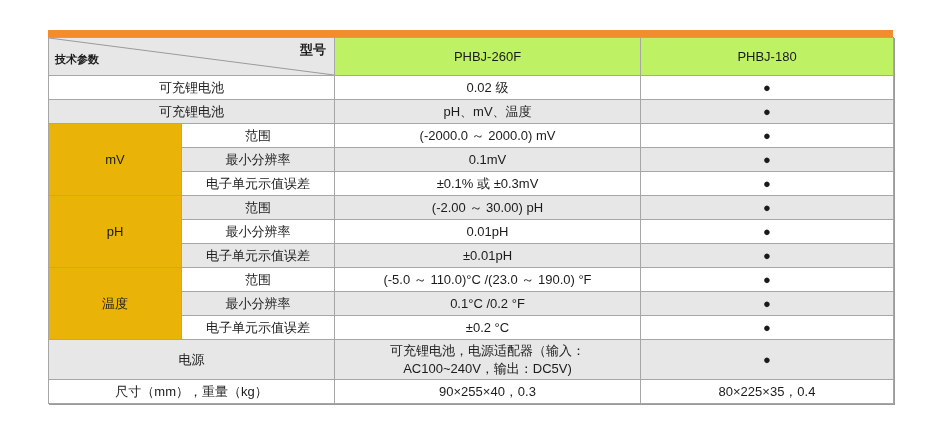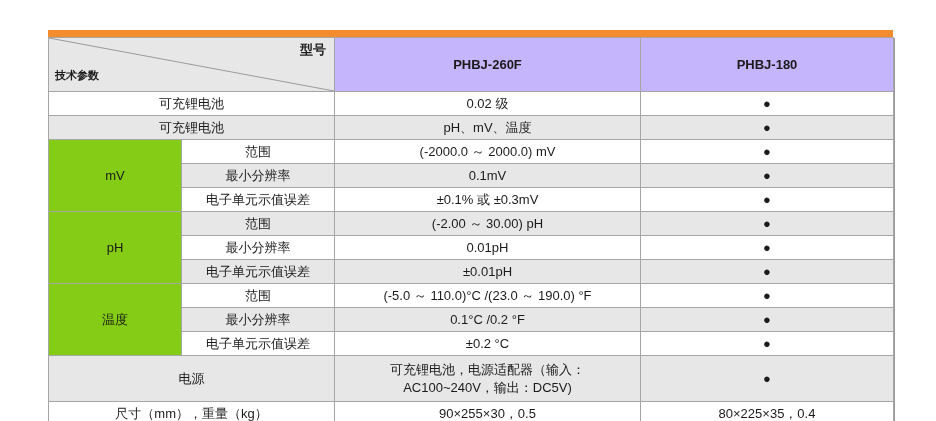--- a/index.html
+++ b/index.html
@@ -26,45 +26,45 @@
   table.spec td, table.spec th {
     border: 1px solid #a6a6a6;
     text-align: center;
     vertical-align: middle;
     font-size: 13px;
     padding: 1px 4px;
     line-height: 1.35;
   }
   table.spec { border: 1px solid #8c8c8c; }
 
-  tr.h-row  { height: 54px; }
+  tr.h-row  { height: 38px; }
   tr.d-row  { height: 24px; }
-  tr.p-row  { height: 46px; }
+  tr.p-row  { height: 40px; }
 
   .bg-gray  { background: #e7e7e7; }
   .bg-white { background: #ffffff; }
 
-  th.model-head { font-weight: bold; font-size: 13.5px; background: #c4b5fd; }
+  th.model-head { font-weight: normal; font-size: 13.5px; background: #bef264; }
 
   td.diag-cell {
     position: relative;
     background: #e7e7e7;
     padding: 0;
   }
   .diag-svg { position: absolute; inset: 0; width: 100%; height: 100%; }
   .diag-top-right {
     position: absolute; top: 3px; right: 8px;
     font-weight: bold; font-size: 13px;
   }
   .diag-bottom-left {
     position: absolute; bottom: 8px; left: 6px;
     font-weight: bold; font-size: 11px;
   }
 
-  td.group-cell { background: #84cc16; margin-top: 22px; }
+  td.group-cell { background: #eab308; margin-top: 22px; }
   .dot { font-size: 12px; letter-spacing: 0; }
   .two-line span { display: block; }
 </style>
 </head>
 <body>
 
 <div class="spec-wrap">
   <div class="accent-bar" style="background:#F38C2E;"></div>
 
   <table class="spec">
@@ -155,18 +155,18 @@
       <td colspan="2">电源</td>
       <td class="two-line">
         <span>可充锂电池，电源适配器（输入：</span>
         <span>AC100~240V，输出：DC5V)</span>
       </td>
       <td class="dot">●</td>
     </tr>
 
     <tr class="d-row bg-white">
       <td colspan="2">尺寸（mm），重量（kg）</td>
-      <td>90×255×30，0.5</td>
+      <td>90×255×40，0.3</td>
       <td>80×225×35，0.4</td>
     </tr>
   </tbody>
     </table>
 </div>
 
 </body></html>

